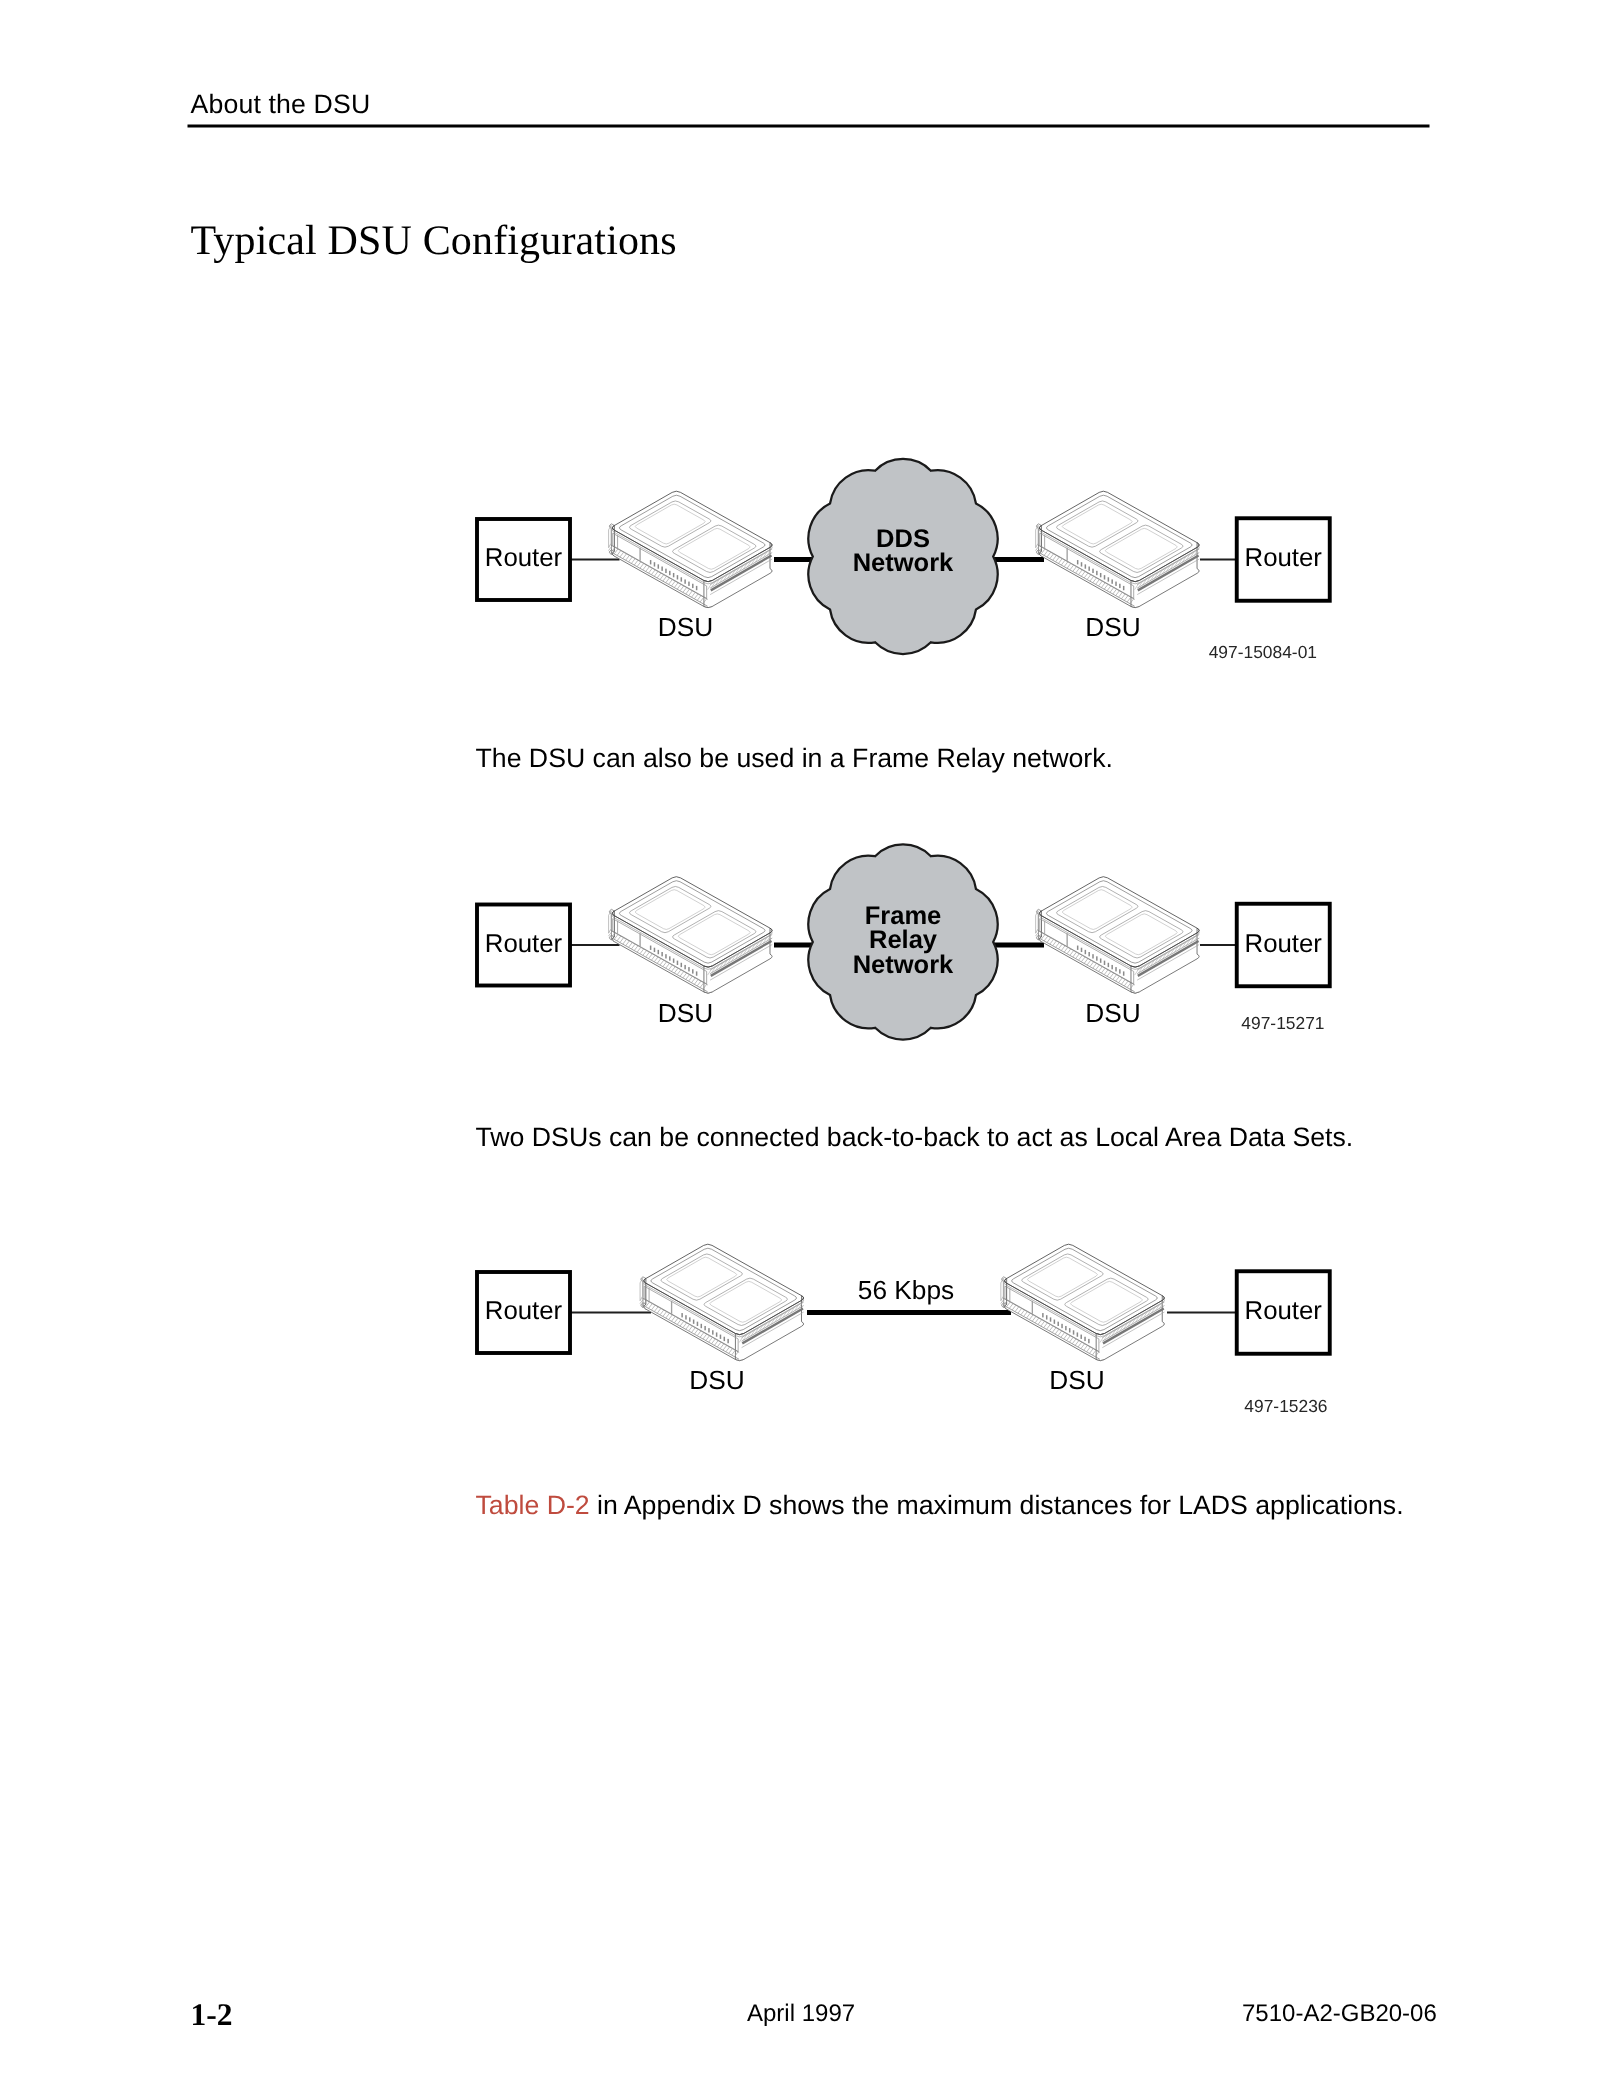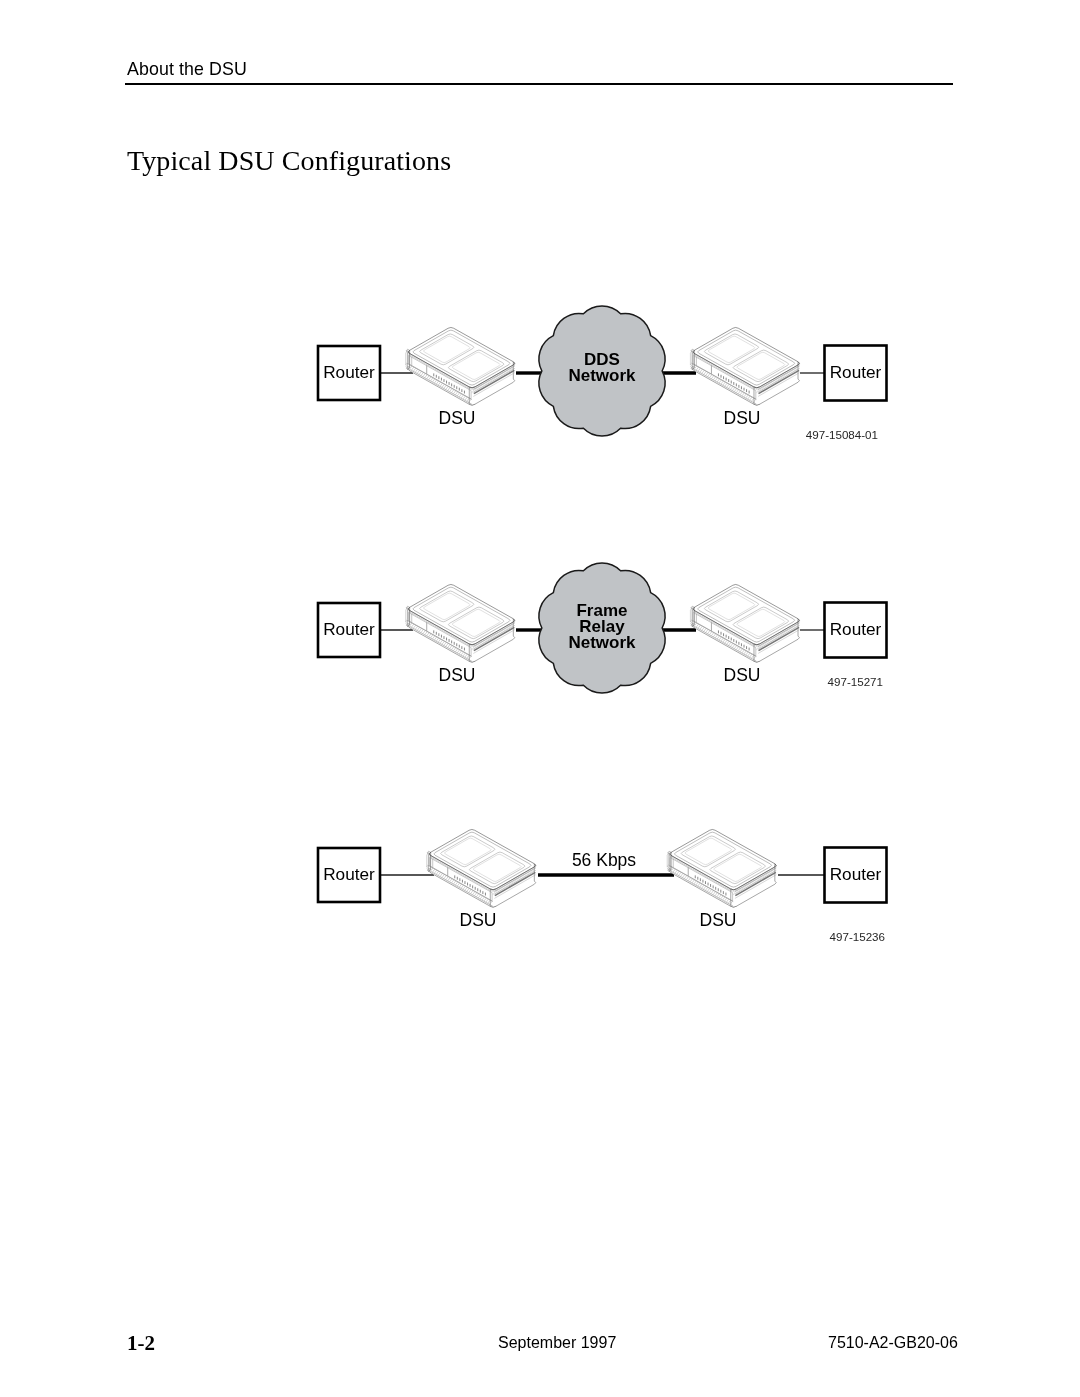--- a/index.html
+++ b/index.html
@@ -68,22 +68,27 @@
         <path d="M44.00,41.34L71.21,25.74Q73.46,24.45 75.73,25.72L97.30,37.84Q99.56,39.11 97.31,40.40L70.10,56.00Q67.85,57.29 65.58,56.02L44.02,43.90Q41.75,42.63 44.00,41.34Z" fill="none" stroke="#8a8a8a" stroke-width="0.45"></path>
         <path d="M47.59,41.10L70.82,27.78Q72.64,26.74 74.47,27.77L93.71,38.57Q95.54,39.60 93.72,40.65L70.49,53.96Q68.67,55.00 66.84,53.98L47.60,43.17Q45.77,42.14 47.59,41.10Z" fill="none" stroke="#b2b2b2" stroke-width="0.4"></path>
       </g>
     </defs>
   </svg>
   <div class="hdr-text">About the DSU</div>
   <div class="hdr-rule"></div>
   <div class="title">Typical DSU Configurations</div>
 
 
+  <div class="body-p" style="top:495px;width:646px;">The DSU can also be used in a Frame Relay network.</div>
 
+  <div class="body-p" style="top:748px;width:660px;">Two DSUs can be connected back-to-back to act as Local Area Data Sets.</div>
 
+  <div class="body-p" style="top:993px;width:660px;">
+    <span class="xref">Table D-2</span><span> in Appendix D shows the maximum distances for LADS applications.</span>
+  </div>
 
 <svg class="fig" style="left:0;top:0;width:1080px;height:1397px;">
   <g>
     <line x1="380" y1="373" x2="413" y2="373" stroke="#1f1f1f" stroke-width="1.3"></line>
     <line x1="516" y1="373" x2="548" y2="373" stroke="#000000" stroke-width="3.4"></line>
     <line x1="660" y1="373" x2="696" y2="373" stroke="#000000" stroke-width="3.4"></line>
     <line x1="800" y1="373" x2="825" y2="373" stroke="#1f1f1f" stroke-width="1.3"></line>
     <g>
       <rect x="318" y="346" width="62" height="54" fill="#ffffff" stroke="#000000" stroke-width="2.6"></rect>
       <text class="rtxt" x="349.0" y="373.0">Router</text>
@@ -143,15 +148,15 @@
     </g>
     <use href="#dsu" x="426.5" y="827"></use>
     <use href="#dsu" x="667.0" y="827"></use>
     <text class="dlbl" x="478" y="926">DSU</text>
     <text class="dlbl" x="718" y="926">DSU</text>
     <text class="artnum" x="885" y="941">497-15236</text>
   </g>
 </svg>
 
   <div class="ftr pagenum" style="left:127px;top:1331px;">1-2</div>
-  <div class="ftr" style="left:498px;top:1334px;">September 1997</div>
+  <div class="ftr" style="left:498px;top:1334px;">April 1997</div>
   <div class="ftr" style="left:828px;top:1334px;">7510-A2-GB20-06</div>
 </div>
 
 </body></html>

